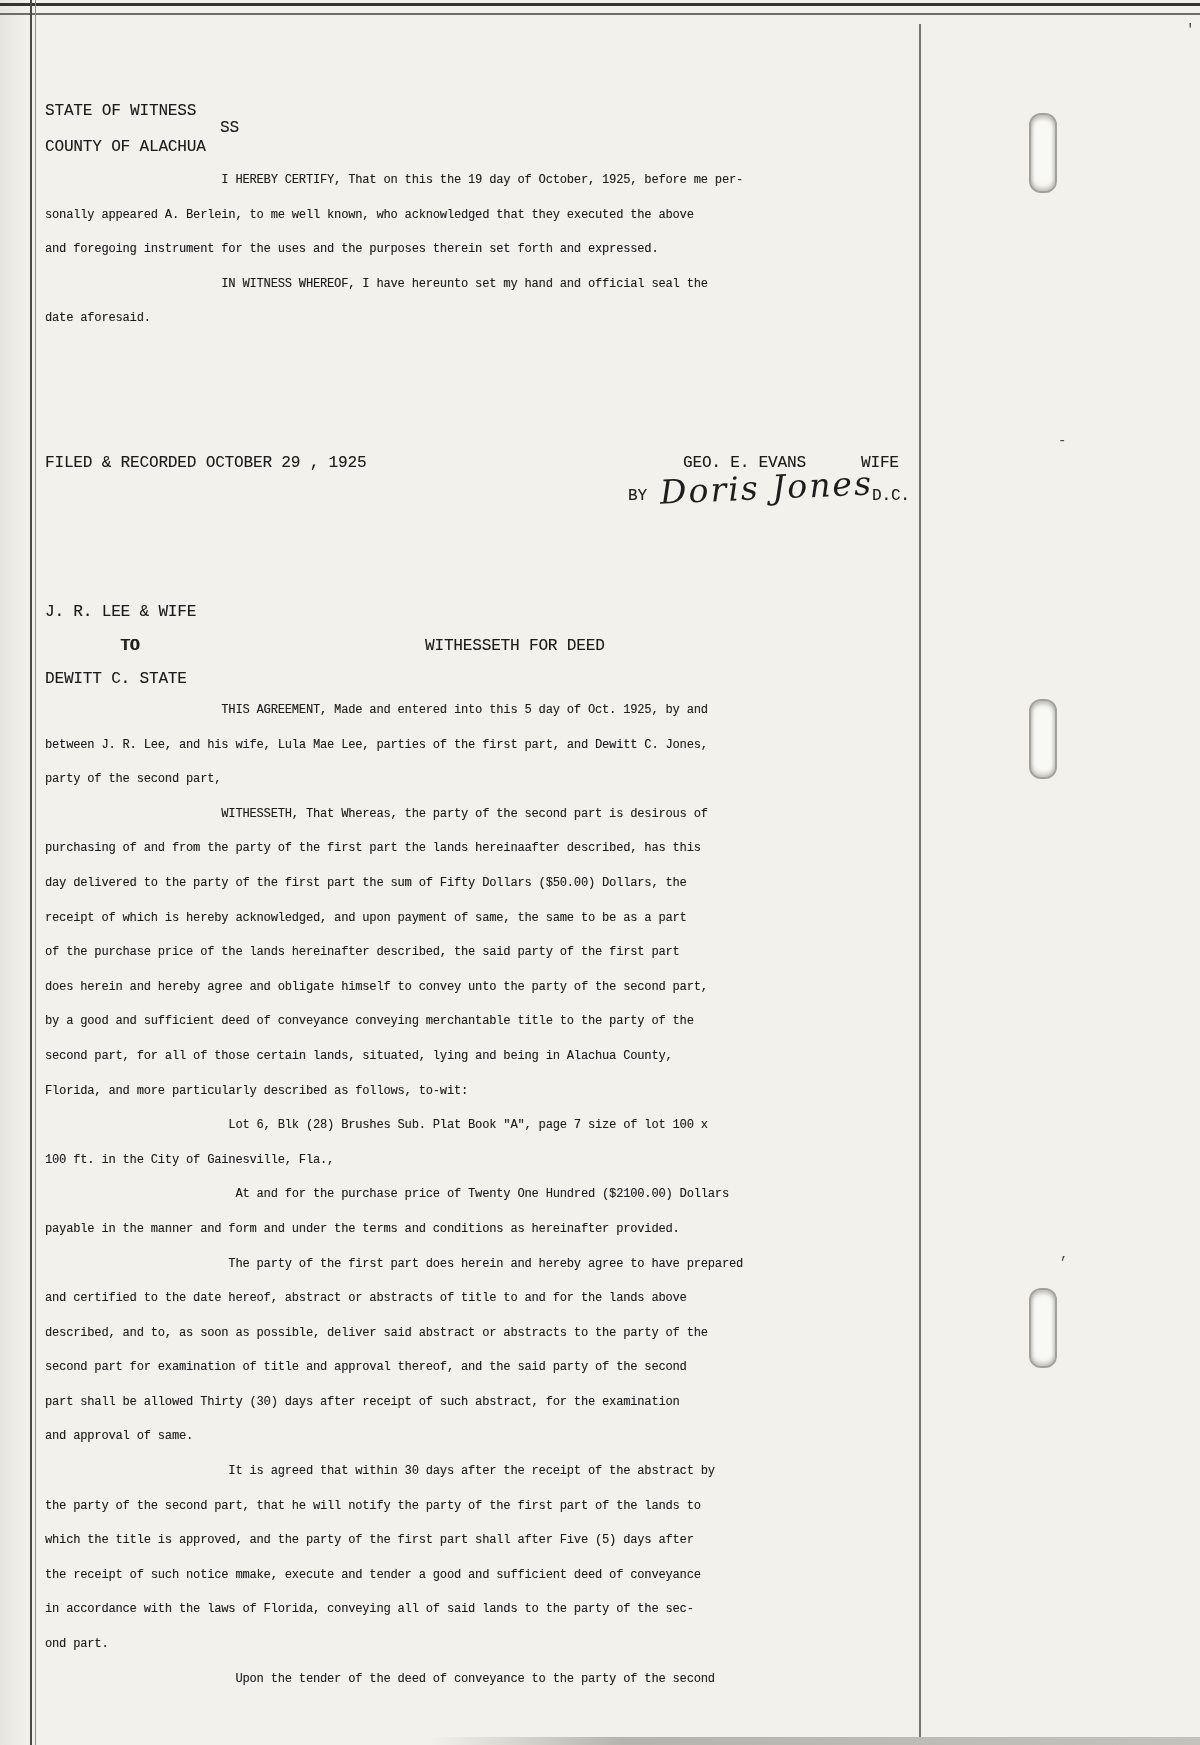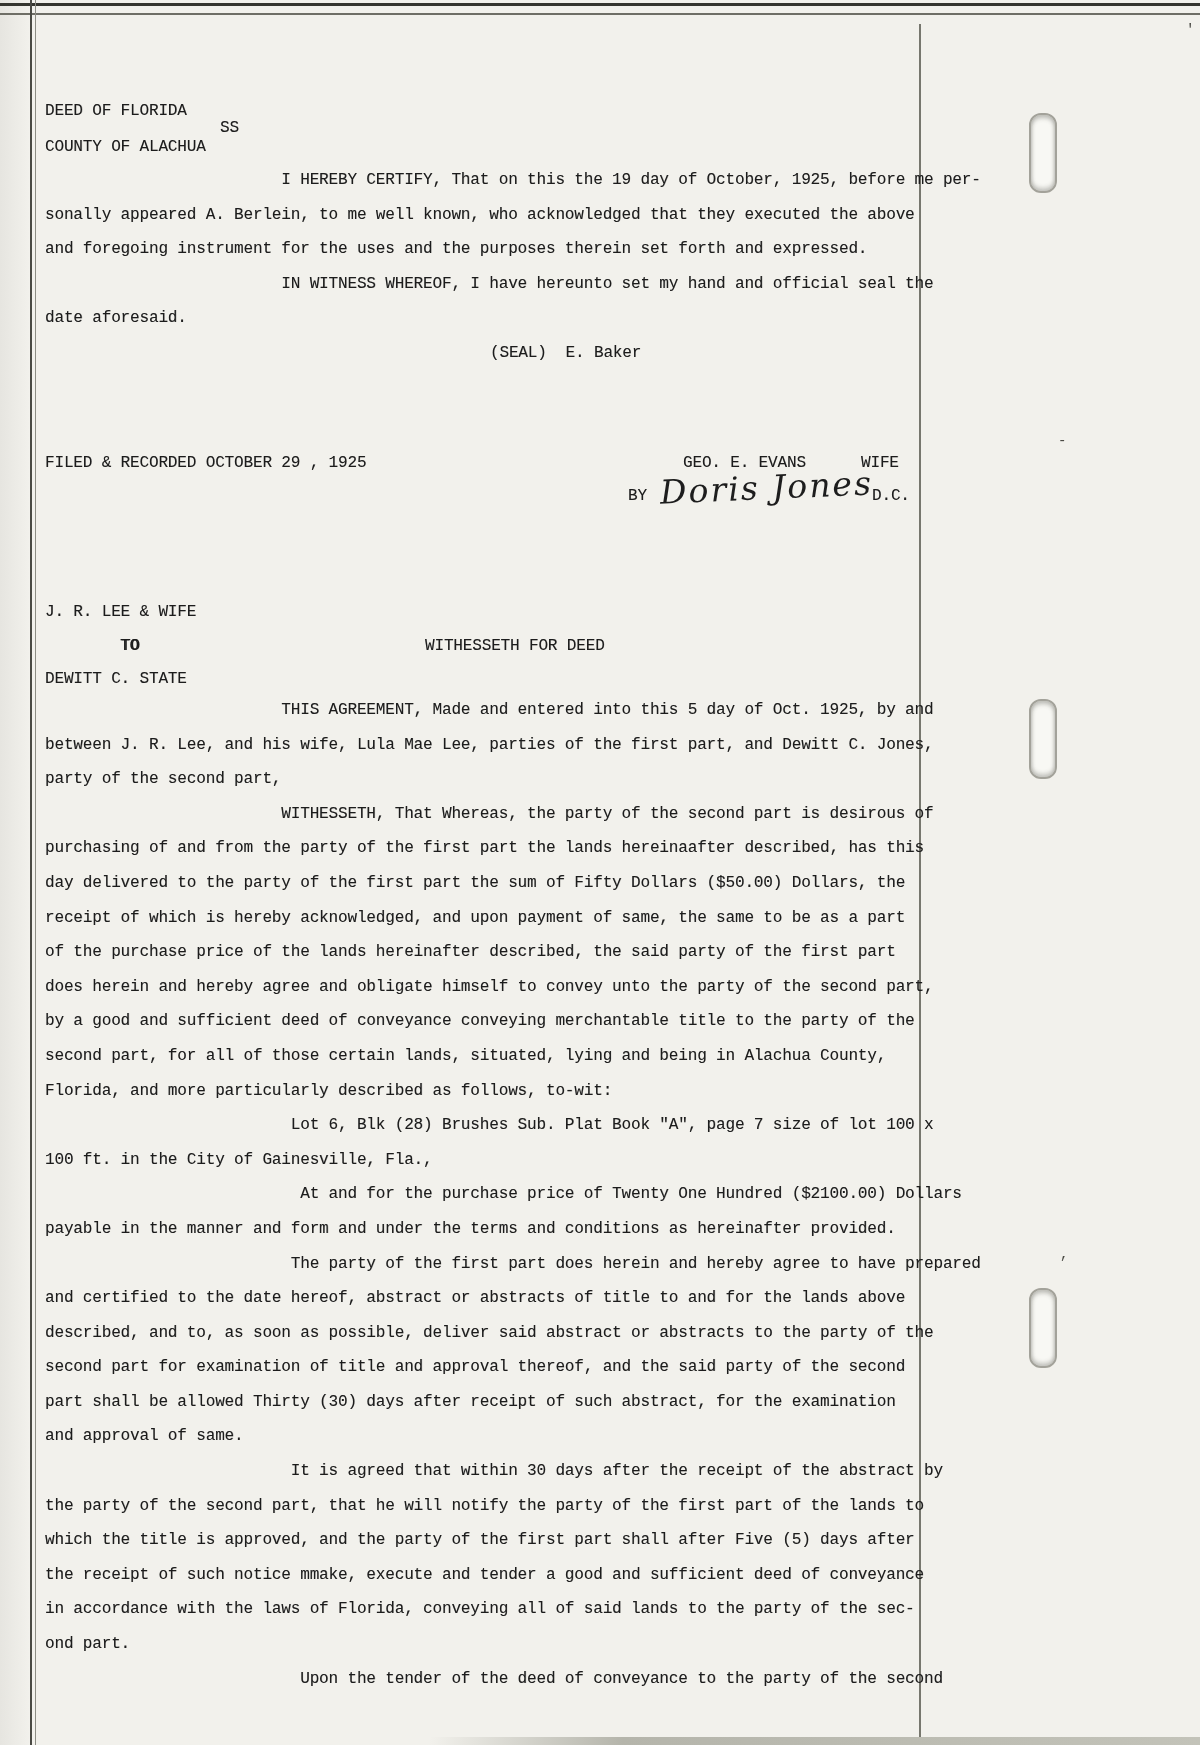--- a/index.html
+++ b/index.html
@@ -27,21 +27,21 @@
   }
   .mono{
     position:absolute;
     font-size:16px;line-height:22px;letter-spacing:-0.15px;
     white-space:pre;
     text-shadow:0.3px 0.3px 0 rgba(30,30,30,.35);
   }
   .lines{position:absolute;white-space:pre;}
   .line{
     height:34.6px;line-height:34.6px;white-space:pre;
-    font-size:16px;letter-spacing:-0.15px;
+    font-size:12px;letter-spacing:-0.15px;
     text-shadow:0.3px 0.3px 0 rgba(30,30,30,.35);
   }
   .overstruck{font-weight:normal;text-shadow:1.3px 0 0 currentColor,0.3px 0.3px 0 rgba(30,30,30,.5);}
   .signature{
     position:absolute;
     font-family:"DejaVu Serif",serif;font-style:italic;
     font-size:33px;letter-spacing:2px;color:#1d1d1d;
     transform:rotate(-2.5deg);white-space:pre;
   }
   .artifact{position:absolute;font-size:14px;color:#4a4a44;}
@@ -59,27 +59,27 @@
   <div class="hrule t1"></div>
   <div class="hrule t2"></div>
   <div class="vrule l1"></div>
   <div class="vrule l2"></div>
   <div class="vrule r1"></div>
 
   <div class="slot" style="top:113px"></div>
   <div class="slot" style="top:699px"></div>
   <div class="slot" style="top:1288px"></div>
 
-  <div class="mono" style="left:45px;top:100px">DEED OF FLORIDA</div>
+  <div class="mono" style="left:45px;top:100px">STATE OF WITNESS</div>
   <div class="mono" style="left:220px;top:117px">SS</div>
   <div class="mono" style="left:45px;top:136px">COUNTY OF ALACHUA</div>
 
   <div class="lines" style="left:45px;top:163px;width:1150px"><div class="line">                         I HEREBY CERTIFY, That on this the 19 day of October, 1925, before me per-</div><div class="line">sonally appeared A. Berlein, to me well known, who acknowledged that they executed the above</div><div class="line">and foregoing instrument for the uses and the purposes therein set forth and expressed.</div><div class="line">                         IN WITNESS WHEREOF, I have hereunto set my hand and official seal the</div><div class="line">date aforesaid.</div></div>
 
-  <div class="lines" style="left:490px;top:336px;width:700px"><div class="line">(SEAL)  E. Baker</div></div>
+  <div class="lines" style="left:490px;top:336px;width:700px"></div>
 
   <div class="mono" style="left:45px;top:452px">FILED &amp; RECORDED OCTOBER 29 , 1925</div>
   <div class="mono" style="left:683px;top:452px">GEO. E. EVANS</div>
   <div class="mono" style="left:861px;top:452px">WIFE</div>
 
   <div class="mono" style="left:628px;top:485px">BY</div>
   <div class="signature" style="left:660px;top:468px">Doris Jones</div>
   <div class="mono" style="left:872px;top:485px">D.C.</div>
 
   <div class="mono" style="left:45px;top:601px">J. R. LEE &amp; WIFE</div>

